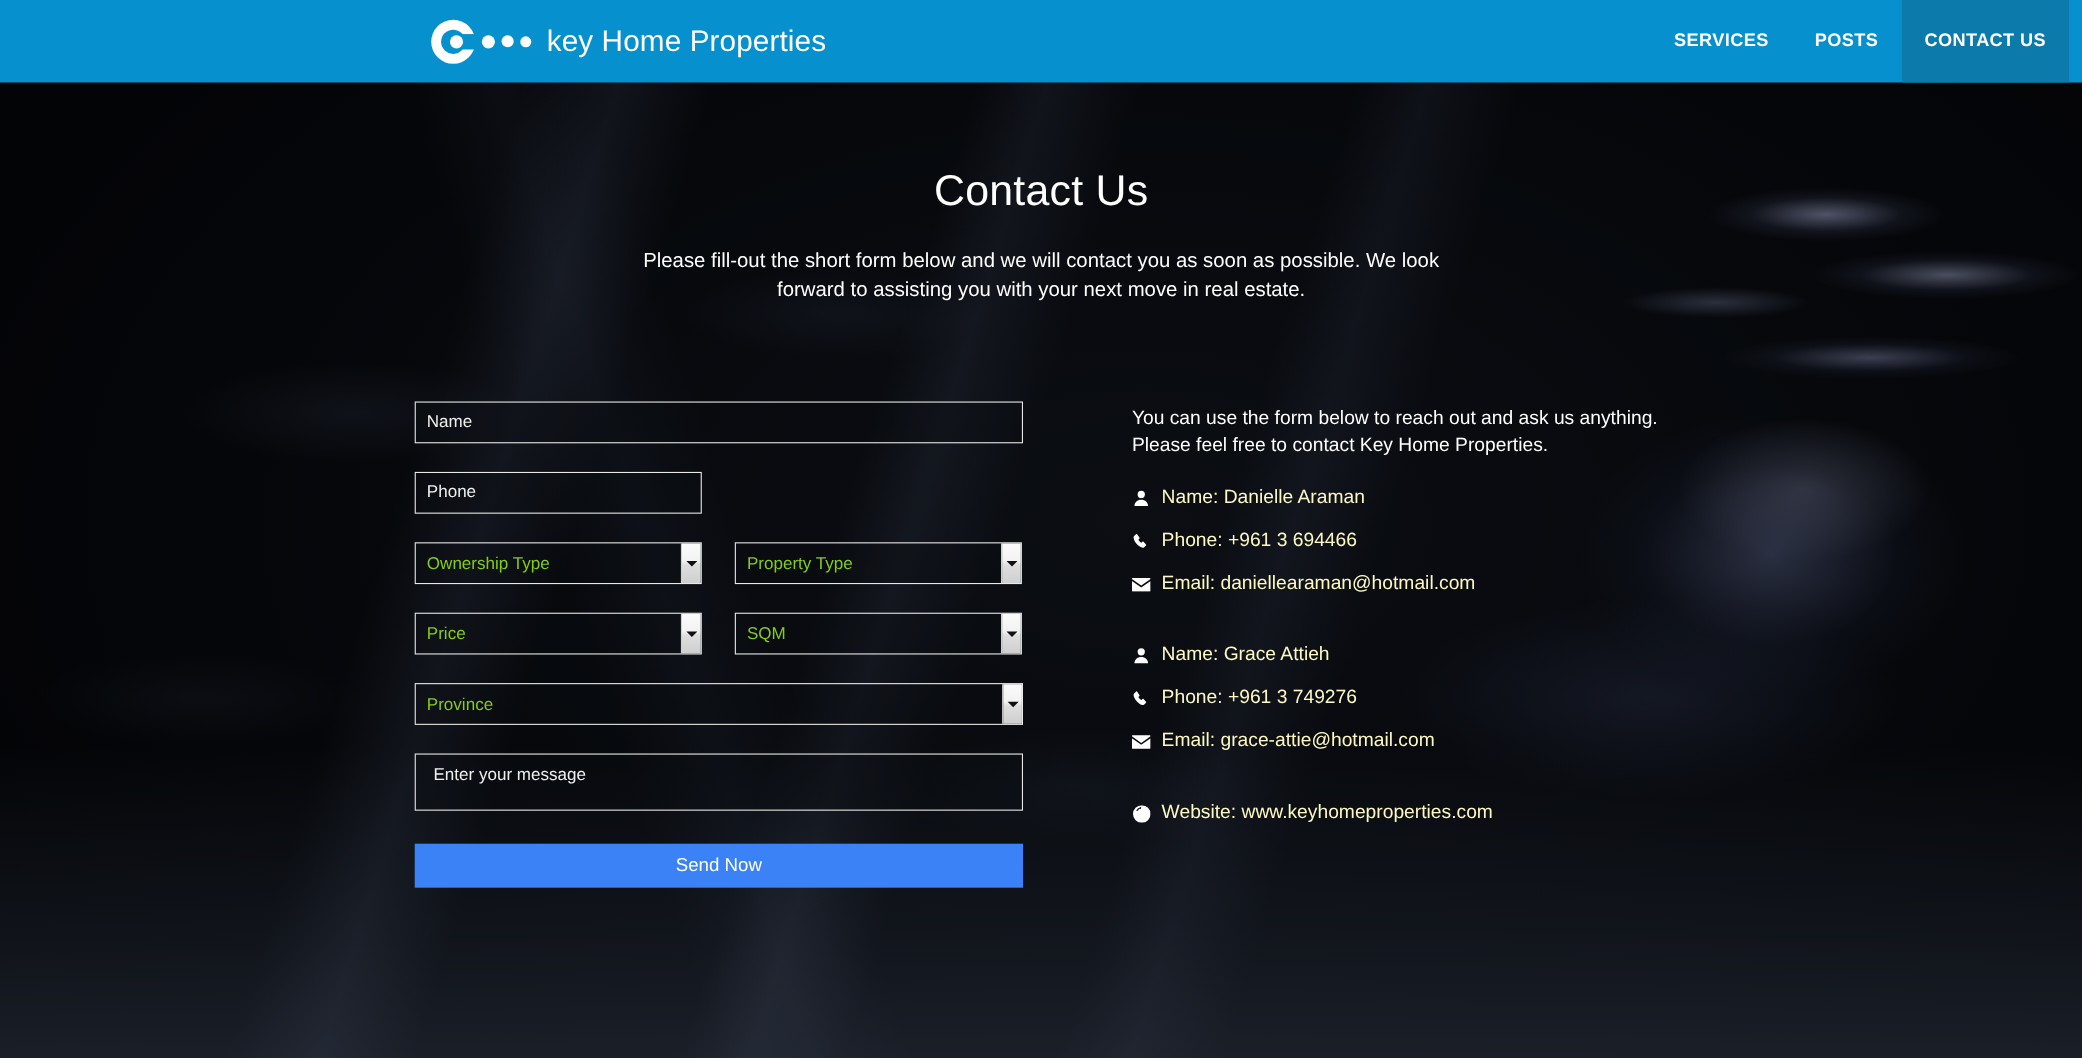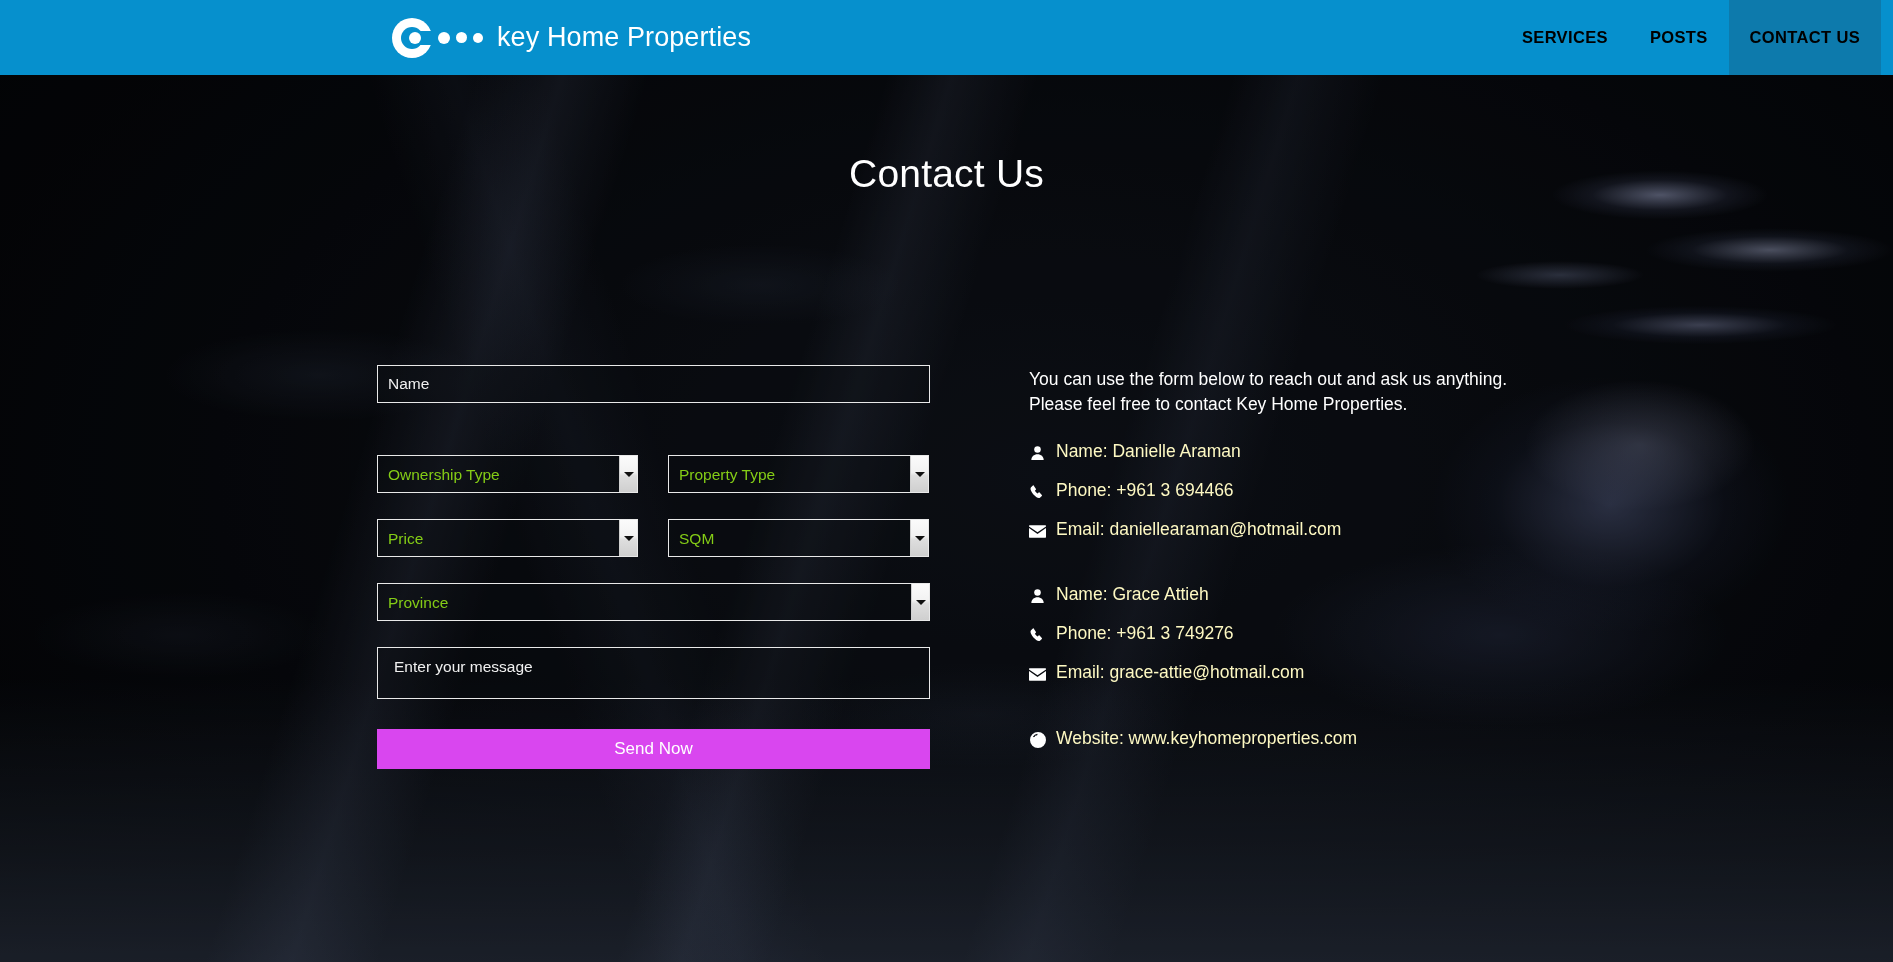--- a/index.html
+++ b/index.html
@@ -94,21 +94,21 @@
     color: #fff; font-size: 27px; font-weight: 400;
     letter-spacing: .1px; white-space: nowrap;
   }
 
   .nav {
     position: absolute; right: 0; top: 0;
     height: 75px; display: flex; align-items: stretch;
   }
   .nav-item {
     display: flex; align-items: center; padding: 0 21px;
-    color: #000000; font-size: 16.5px; font-weight: bold;
+    color: #ffffff; font-size: 16.5px; font-weight: bold;
     letter-spacing: .35px; white-space: nowrap;
     text-decoration: none; cursor: pointer;
   }
   .nav-item.active { background: #0d7aac; }
   .nav-spacer { width: 12px; }
 
   
   .hero { position: absolute; left: 0; top: 75px; width: 1893px; z-index: 5; }
   .hero-title {
     margin: 0; padding-top: 77px;
@@ -167,21 +167,21 @@
   .sel-arrow {
     width: 0; height: 0;
     border-left: 5px solid transparent;
     border-right: 5px solid transparent;
     border-top: 5px solid #111;
   }
 
   .submit-btn {
     display: block; width: 553px; height: 40px;
     margin-top: 30px;
-    background: #d946ef; border: none;
+    background: #3b82f6; border: none;
     color: #fff; font-size: 17px; font-weight: 400;
     font-family: "Liberation Sans", sans-serif;
     cursor: pointer;
   }
 
   
   .intro {
     color: #fff; font-size: 17.5px; line-height: 1.43;
     margin: 0 0 26px 0; width: 480px;
   }
@@ -225,33 +225,37 @@
       <a class="nav-item" href="#">SERVICES</a>
       <a class="nav-item" href="#">POSTS</a>
       <a class="nav-item active" href="#">CONTACT US</a>
       <span class="nav-spacer"></span>
     </div>
 
   </div>
 
   <div class="hero">
     <h1 class="hero-title">Contact Us</h1>
+    <p class="hero-sub">Please fill-out the short form below and we will contact you as soon as possible. We look forward to assisting you with your next move in real estate.</p>
   </div>
 
   <div class="content">
 
     <form class="form-col">
 
       <div class="row">
         <div class="field full">
           <input class="ctl" type="text" placeholder="Name" style="">
         </div>
       </div>
 
       <div class="row">
+        <div class="field half">
+          <input class="ctl" type="text" placeholder="Phone" style="">
+        </div>
       </div>
 
       <div class="row">
         <div class="field half sel-wrap">
           <select class="ctl">
             <option>Ownership Type</option>
           </select>
           <span class="sel-btn">
             <span class="sel-arrow"></span>
           </span>

